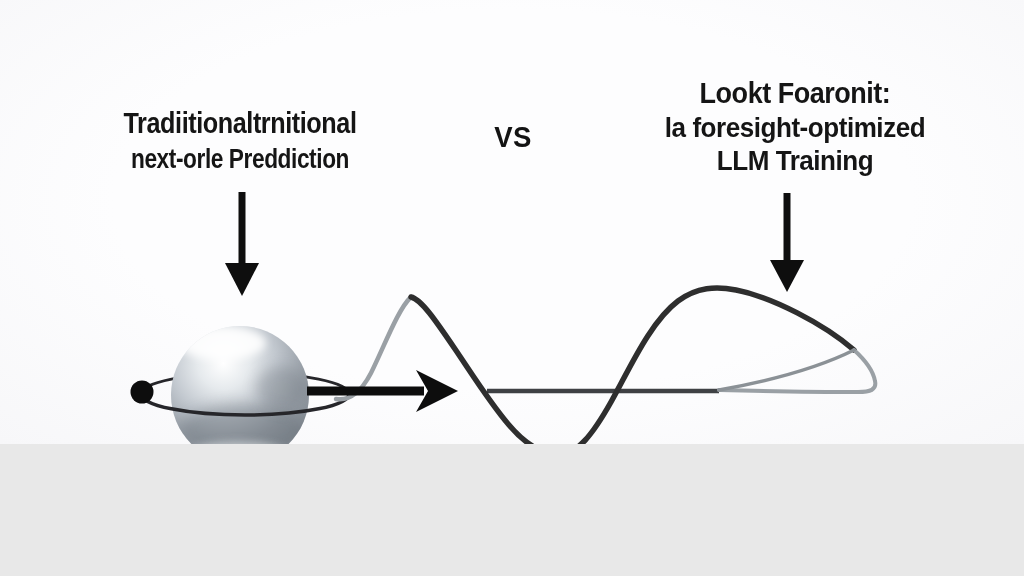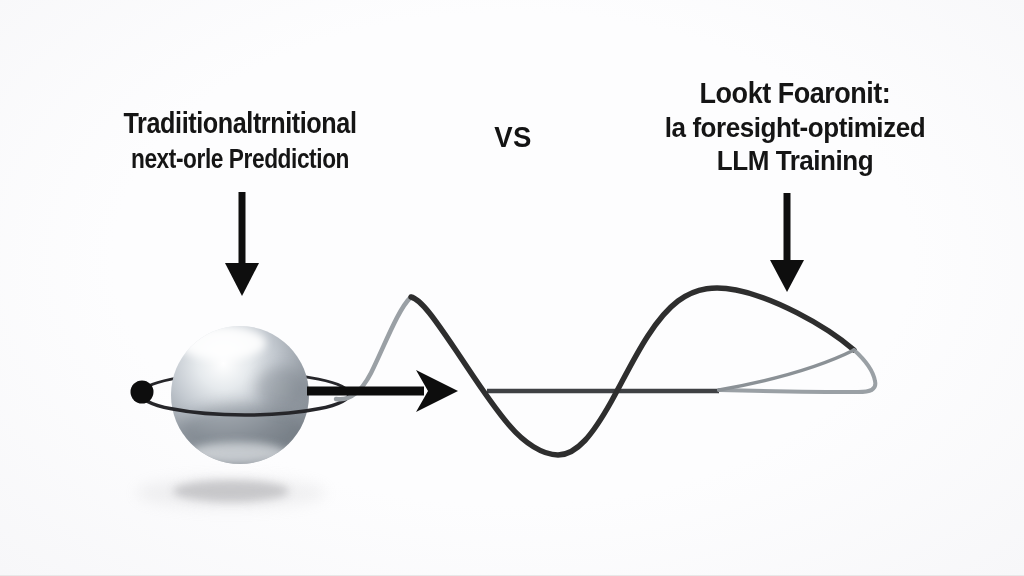--- a/index.html
+++ b/index.html
@@ -1,17 +1,17 @@
 <!DOCTYPE html>
 <html><head>
 <meta charset="utf-8">
 <style>
   html,body{margin:0;padding:0;background:#e8e8e8;}
   .stage{
-    position:relative;width:1024px;height:575px;overflow:hidden;
+    position:relative;width:1024px;height:444px;overflow:hidden;
     background:radial-gradient(ellipse at 50% 45%, #fdfdfe 55%, #f7f7f9 100%);
     font-family:"Liberation Sans", sans-serif;
   }
   .gfx{position:absolute;left:0;top:0;width:1024px;height:576px;}
   .heading{
     position:absolute;text-align:center;color:#151515;font-weight:700;
     letter-spacing:-0.5px;
   }
   .heading .ln{white-space:nowrap;}
   .left-heading{left:60px;top:103px;width:360px;transform:scaleX(0.84);transform-origin:50% 0;}

